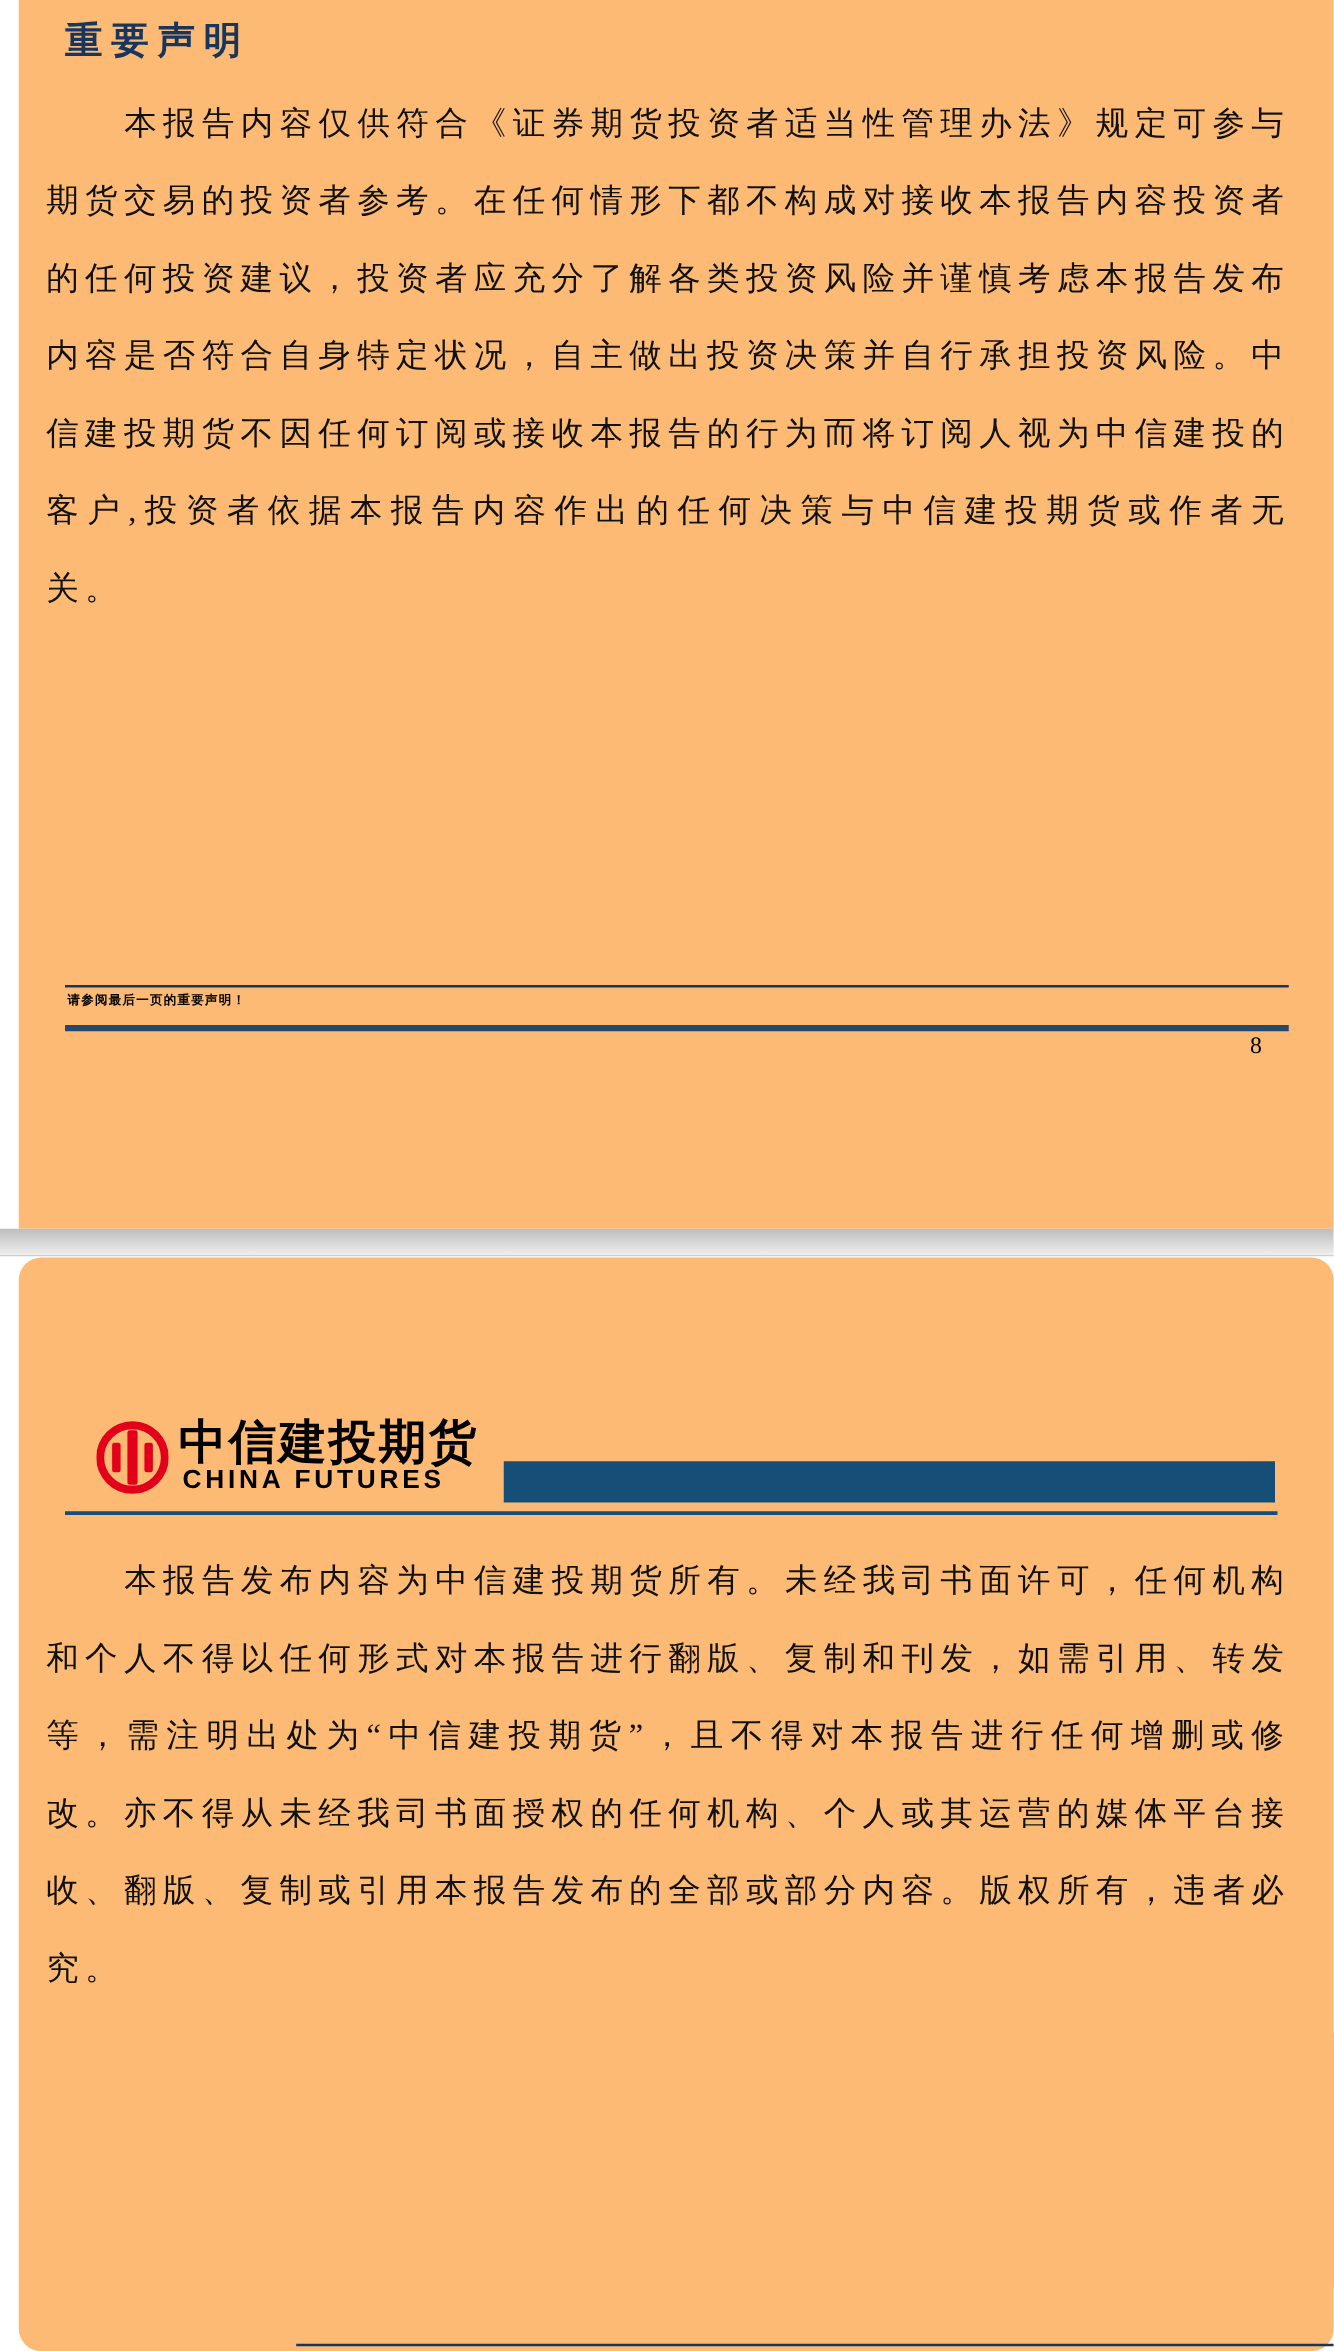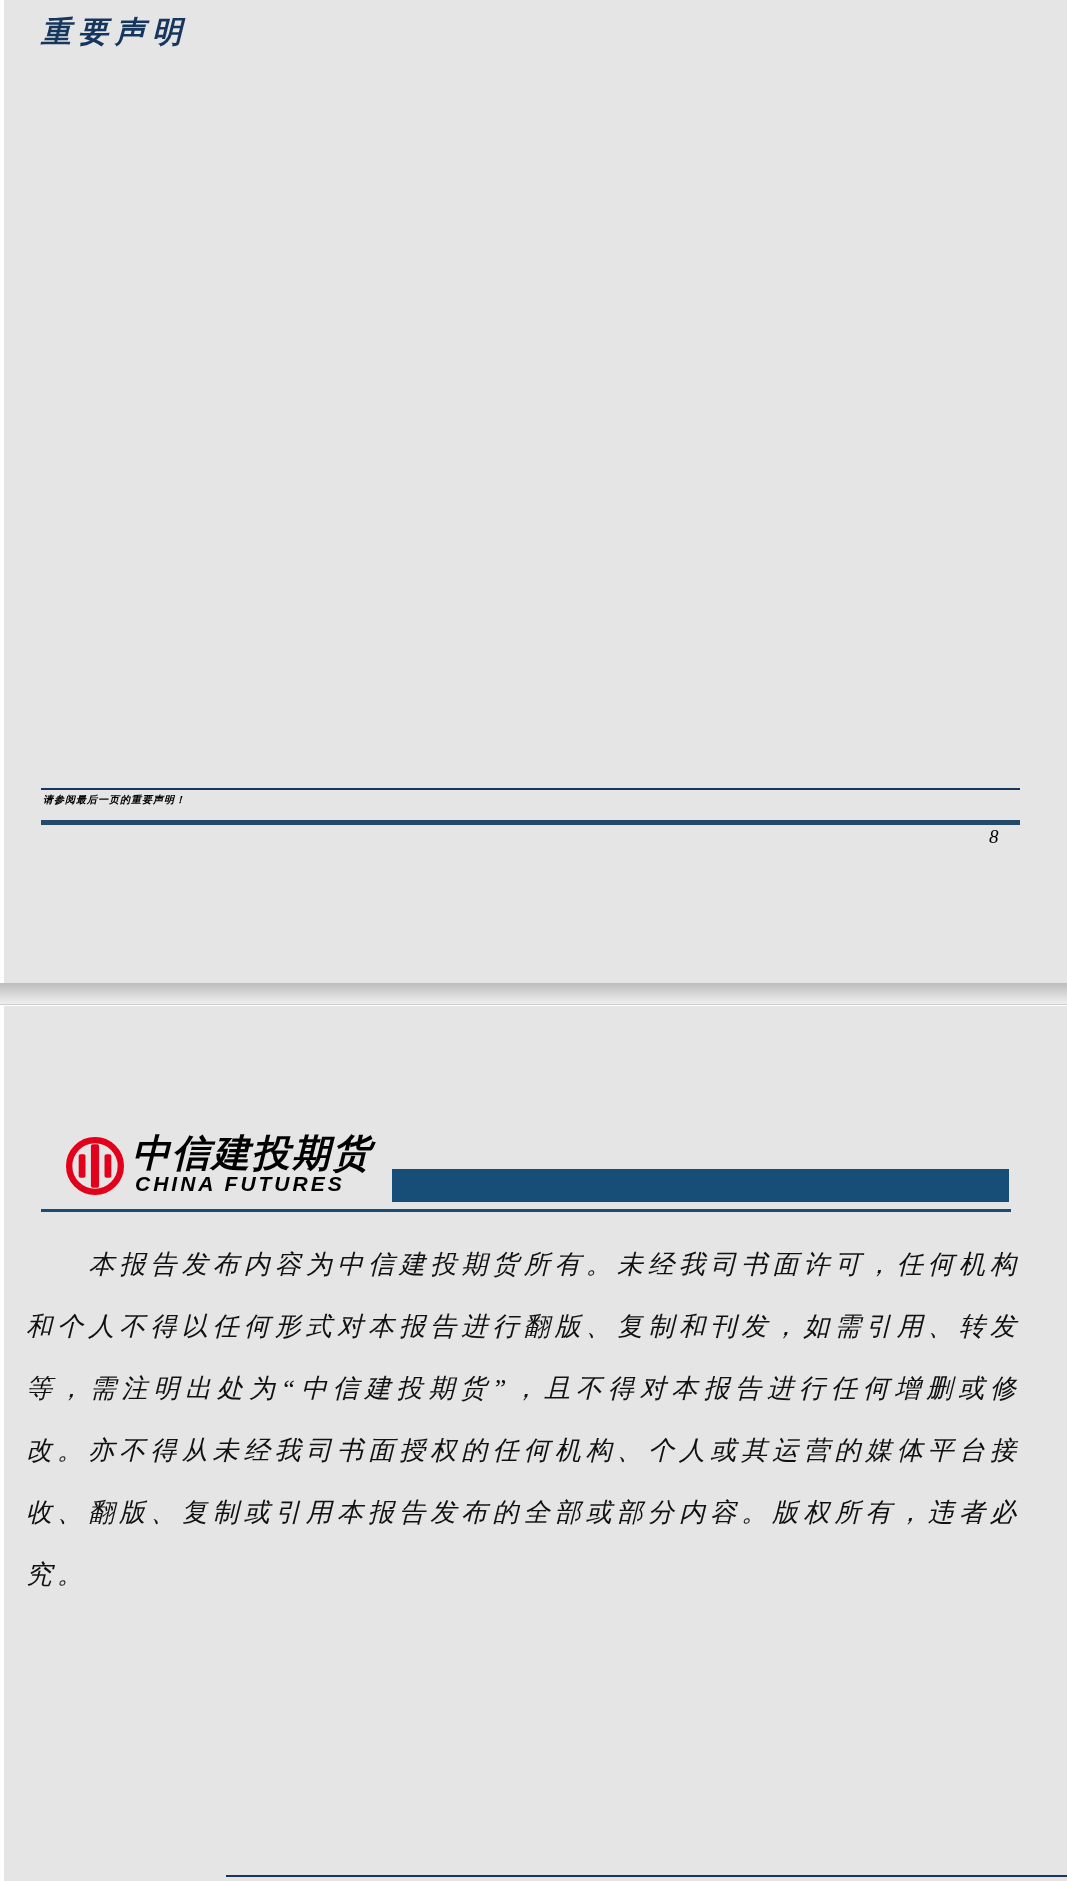--- a/index.html
+++ b/index.html
@@ -10,21 +10,21 @@
     --separator_top:#BDBDBD;
     --separator_bottom:#EFEFEF;
     --text_black:#111111;
   }
   *{margin:0;padding:0;box-sizing:border-box;}
   body{background:#ffffff;font-family:"Liberation Serif","DejaVu Serif",serif;}
   .viewport{
     position:relative;width:1067px;height:1881px;background:#ffffff;overflow:hidden;
   }
   
-  .page{position:absolute;left:4px;right:0;background:#e5e5e5;font-style:italic;}
+  .page{position:absolute;left:15px;right:0;background:#fdba74;}
   .page1{top:0;height:983px;}
   .doc-heading{
     position:absolute;top:12px;left:37px;
     font-size:30px;font-weight:bold;color:var(--accent_navy);
     letter-spacing:7px;
   }
   .body-text{
     position:absolute;left:22px;width:995px;
     font-size:26px;line-height:62px;color:var(--text_black);
     text-align:justify;letter-spacing:5px;
@@ -50,21 +50,21 @@
     position:absolute;top:826px;left:985px;
     font-size:19px;color:#000;
   }
   
   .page-gap{
     position:absolute;top:983px;left:0;right:0;height:22px;
     background:linear-gradient(to bottom,var(--separator_top),var(--separator_bottom));
     border-bottom:1px solid #cfcfcf;
   }
   
-  .page2{top:1006px;height:875px;}
+  .page2{top:1006px;height:875px;border-radius:18px;}
   .logo-row{position:absolute;top:122px;left:62px;height:80px;}
   .logo-mark{position:absolute;left:0;top:8px;width:58px;height:60px;}
   .logo-text-cn{
     position:absolute;left:66px;top:0;
     font-family:"Liberation Sans","DejaVu Sans",sans-serif;
     font-size:38px;font-weight:900;color:#000;letter-spacing:2px;white-space:nowrap;
   }
   .logo-text-en{
     position:absolute;left:69px;top:44px;
     font-family:"Liberation Sans","DejaVu Sans",sans-serif;
@@ -86,20 +86,21 @@
 </style>
 </head>
 <body>
 
 <div class="viewport">
 
   <section class="page page1">
     <h1 class="doc-heading">重要声明</h1>
 
     <div class="body-text p1-body">
+      <p class="para">本报告内容仅供符合《证券期货投资者适当性管理办法》规定可参与期货交易的投资者参考。在任何情形下都不构成对接收本报告内容投资者的任何投资建议，投资者应充分了解各类投资风险并谨慎考虑本报告发布内容是否符合自身特定状况，自主做出投资决策并自行承担投资风险。中信建投期货不因任何订阅或接收本报告的行为而将订阅人视为中信建投的客户,投资者依据本报告内容作出的任何决策与中信建投期货或作者无关。</p>
     </div>
 
     <div class="footer-thin-line"></div>
     <div class="footer-note">请参阅最后一页的重要声明！</div>
     <div class="footer-thick-line"></div>
     <div class="page-number">8</div>
   </section>
 
   <div class="page-gap"></div>
 

